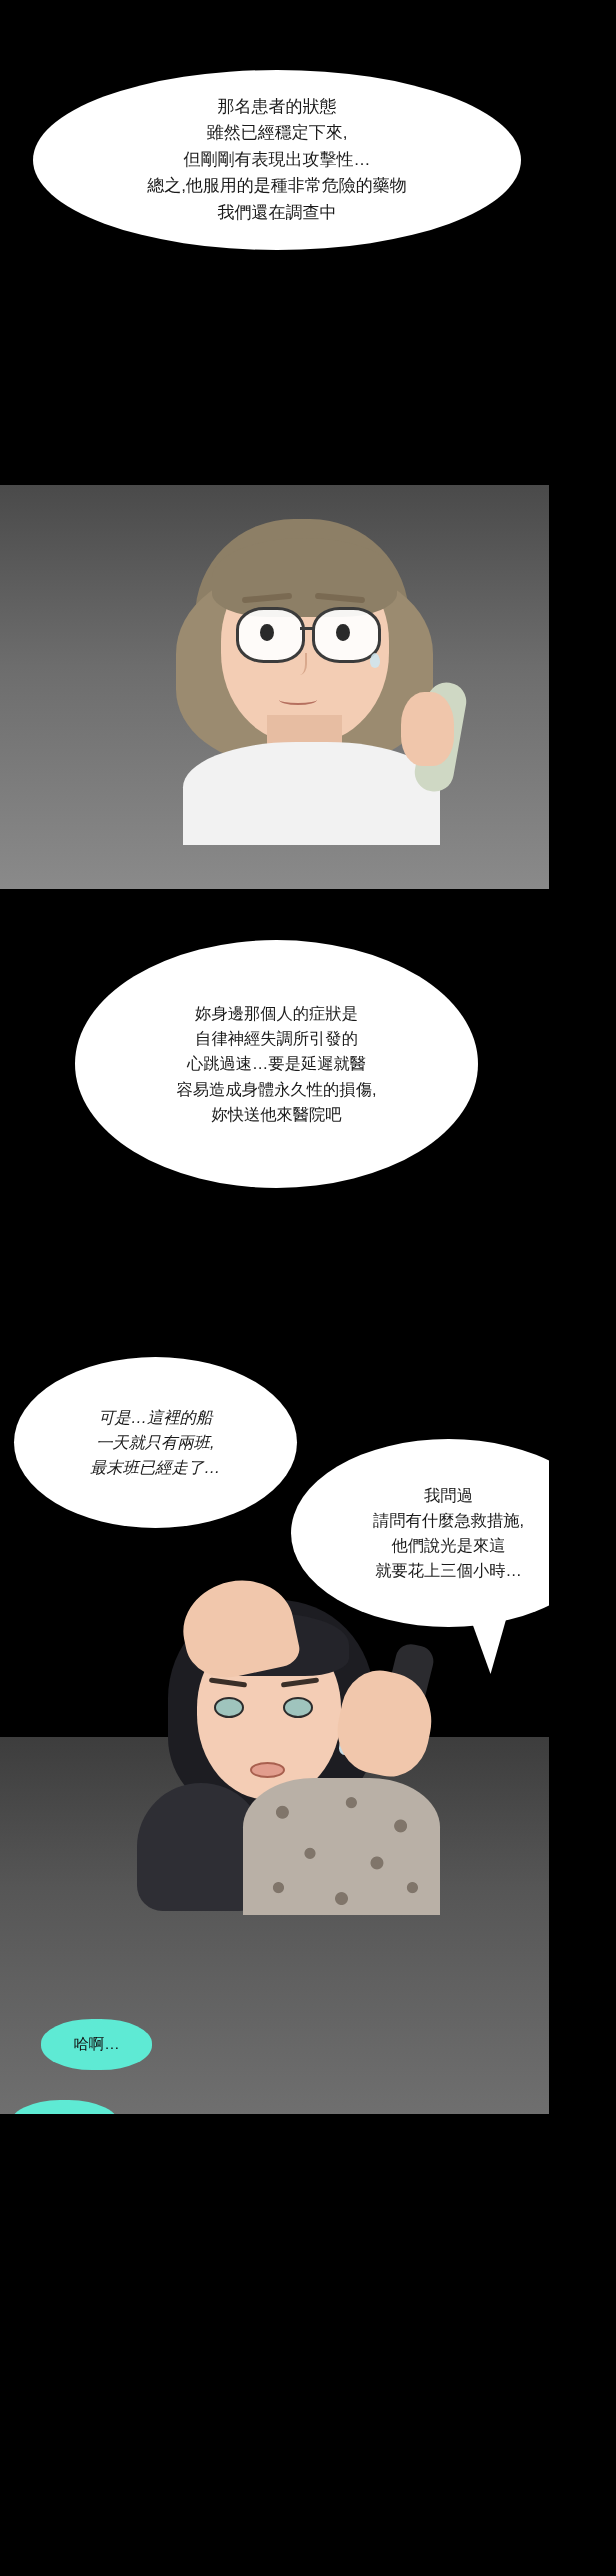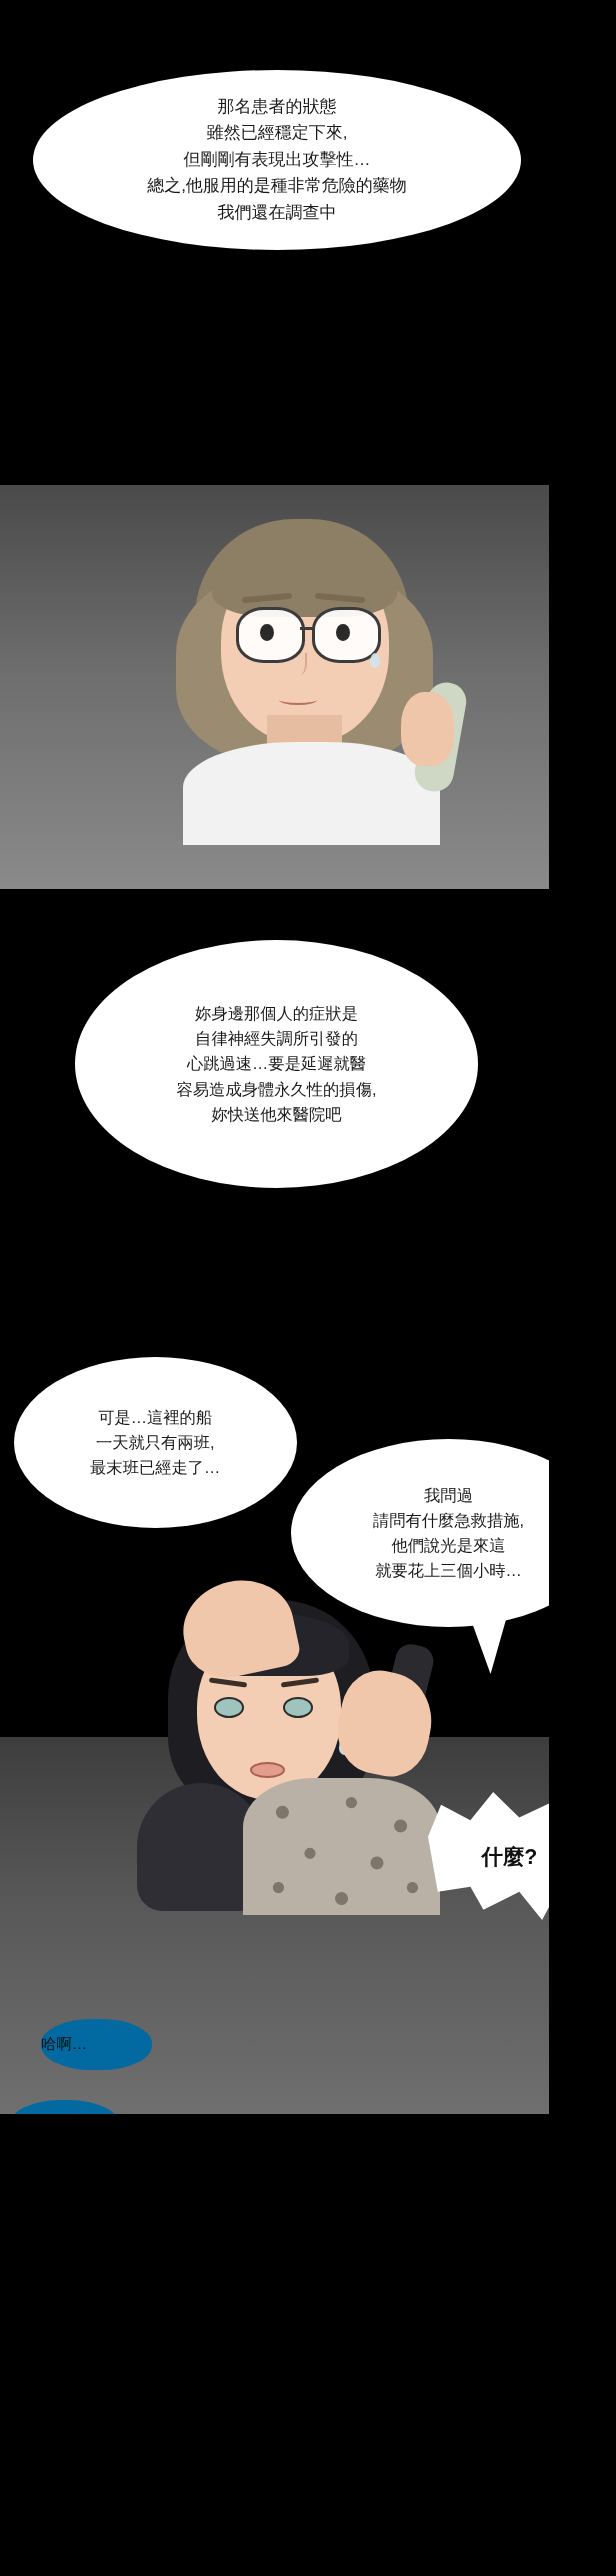--- a/index.html
+++ b/index.html
@@ -69,25 +69,26 @@
     justify-content: center;
     text-align: center;
     font-weight: bold;
     clip-path: polygon(0% 35%, 8% 10%, 26% 22%, 40% 0%, 56% 20%, 76% 8%, 88% 26%, 100% 30%,
                        94% 56%, 100% 76%, 80% 76%, 70% 100%, 56% 78%, 34% 92%, 26% 74%, 6% 78%);
   }
 
   
   .gasp {
     position: absolute;
-    background: #0369a1;
+    background: #5eead4;
     color: #111;
     border-radius: 46% / 48%;
     display: flex;
     align-items: center;
+    justify-content: center;
     text-align: center;
   }
 
   
   .nurse-hair-back {
     position: absolute; left: 195px; top: 34px; width: 214px; height: 214px;
     background: #8d7f66; border-radius: 46% 46% 40% 40%;
   }
   .nurse-hair-bulk {
     position: absolute; left: 176px; top: 82px; width: 257px; height: 197px;
@@ -258,21 +259,21 @@
   </div>
 
   <div class="bubble" style="left:75px; top:940px; width:403px; height:248px; font-size:16.3px;justify-content:center;">
     <span class="txt">妳身邊那個人的症狀是
 自律神經失調所引發的
 心跳過速…要是延遲就醫
 容易造成身體永久性的損傷,
 妳快送他來醫院吧</span>
   </div>
 
-  <div class="bubble" style="left:13.7px; top:1357px; width:283px; height:171px; font-size:16.3px;">
+  <div class="bubble" style="left:13.7px; top:1357px; width:283px; height:171px; font-size:16.3px;font-style:italic;">
     <span class="txt">可是…這裡的船
 一天就只有兩班,
 最末班已經走了…</span>
   </div>
 
   <div class="bubble" style="left:291px; top:1439px; width:315px; height:188px; font-size:16.3px;">
     <span class="txt">我問過
 請問有什麼急救措施,
 他們說光是來這
 就要花上三個小時…</span>
@@ -291,23 +292,20 @@
   <div class="w-eye-r"></div>
   <div class="w-mouth"></div>
   <div class="w-sweat"></div>
   <div class="w-arm"></div>
   <div class="w-phone2"></div>
   <div class="w-arm2"></div>
   <div class="w-shoulder"></div>
   <div class="w-torso"></div>
   <div class="w-torso-pattern"></div>
 
-  <div class="shout" style="left:428px; top:1792px; width:163px; height:128px; font-size:21.4px;">
-    <span>什麼?</span>
-  </div>
 
   <div class="gasp" style="left:41px; top:2019px; width:111px; height:51px; font-size:15.4px;">
     <span>哈啊…</span>
   </div>
 
   <div class="gasp" style="left:8.6px; top:2100px; width:111px; height:53px; font-size:15.4px;">
     <span>哈啊…</span>
   </div>
 
   <div class="bubble" style="left:101px; top:2115px; width:368px; height:214px; font-size:16.3px;">

